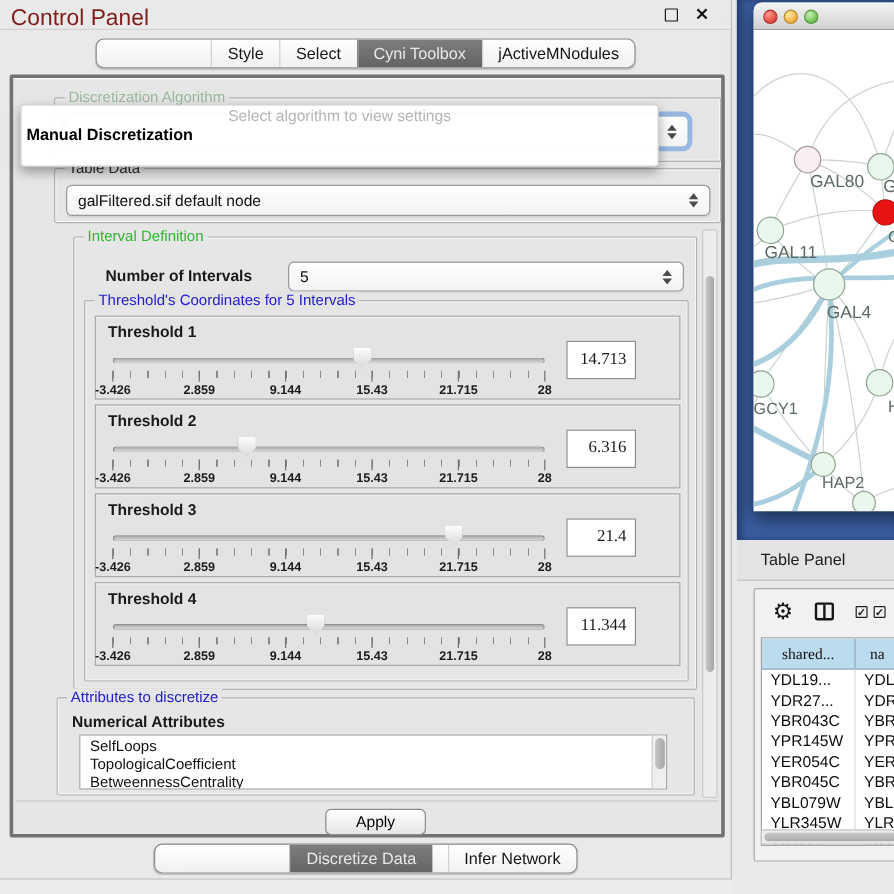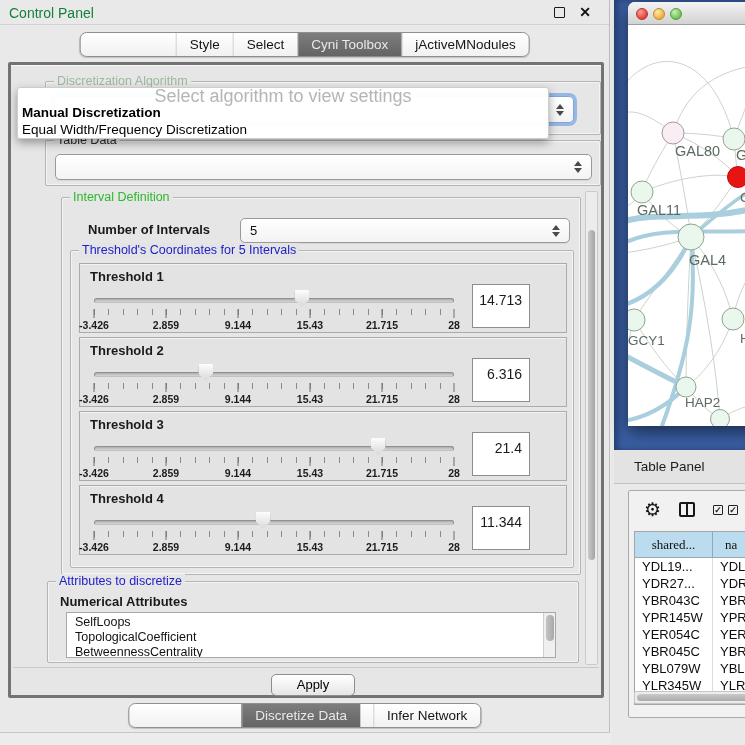--- a/index.html
+++ b/index.html
@@ -6,21 +6,21 @@
   *{box-sizing:border-box;}
   .screen{position:relative;width:745px;height:745px;overflow:hidden;
     font-family:"Liberation Sans",sans-serif;font-size:13px;color:#1a1a1a;
     background:#ececec;}
 
   
   .control-panel{position:absolute;left:0;top:0;width:610px;height:733px;
     background:#e9e9e9;border-right:1px solid #bdbdbd;border-bottom:1px solid #c6c6c6;}
   .cp-titlebar{position:absolute;left:0;top:0;right:0;height:25px;background:#e9e9e9;
     border-bottom:1px solid #d2d2d2;}
-  .cp-title{position:absolute;left:9px;top:5px;font-size:14px;color:#15803d;}
+  .cp-title{position:absolute;left:9px;top:5px;font-size:19px;color:#7f1d1d;}
   .float-icon{position:absolute;right:44px;top:7px;width:11px;height:11px;
     border:1.6px solid #1a1a1a;border-radius:1px;background:transparent;}
   .close-icon{position:absolute;right:18px;top:4px;font-size:14px;font-weight:bold;color:#111;}
 
   
   .tabbar{position:absolute;left:50%;transform:translateX(-50%);display:flex;height:25px;
     background:linear-gradient(#ffffff,#f1f1f1);border:1px solid #8f8f8f;border-radius:7px;
     overflow:hidden;box-shadow:0 1px 1px rgba(0,0,0,.18);white-space:nowrap;z-index:5;}
   .tabbar.top{top:32px;}
   .tabbar.bottom{top:703px;gap:13px;}
@@ -60,21 +60,21 @@
   .combo.focused{border-color:#7da7d8;box-shadow:0 0 0 3px rgba(106,158,222,.65);}
 
   
   .algo-group{left:34px;top:16px;width:556px;height:54px;}
   .algo-combo{left:8px;top:14px;width:520px;height:27px;}
 
   
   .popup{position:absolute;left:6px;top:22px;width:532px;height:52px;z-index:30;
     background:rgba(255,255,255,.97);border:1px solid #cdcdcd;border-radius:3px;
     box-shadow:0 4px 10px rgba(0,0,0,.35);}
-  .popup-placeholder{height:16px;line-height:17px;text-align:center;color:#b5b5b5;font-size:18px;}
+  .popup-placeholder{height:16px;line-height:17px;text-align:center;color:#b5b5b5;font-size:13px;}
   .popup-item{height:17px;line-height:17px;padding-left:4px;font-size:13.5px;color:#000;}
   .popup-item.bold{font-weight:bold;}
 
   
   .tdata-group{left:34px;top:75px;width:556px;height:46px;}
   .tdata-combo{left:9px;top:13px;width:537px;height:26px;}
 
   
   .scrollwrap{position:absolute;left:36px;top:124px;width:554px;height:478px;overflow:hidden;}
   .interval-group{left:14px;top:8px;width:520px;height:378px;}
@@ -97,22 +97,22 @@
   .ticks{position:absolute;left:0;top:19px;width:360px;height:6px;
     background:repeating-linear-gradient(to right,#8a8a8a 0 1px,transparent 1px 14.4px);}
   .ticks i{position:absolute;top:0;width:1px;height:9px;background:#6f6f6f;transform:translateX(-50%);}
   .ticks i:nth-child(1){left:0%;} .ticks i:nth-child(2){left:20%;} .ticks i:nth-child(3){left:40%;}
   .ticks i:nth-child(4){left:60%;} .ticks i:nth-child(5){left:80%;} .ticks i:nth-child(6){left:100%;}
   .tick-labels{position:absolute;left:0;top:29px;width:360px;height:12px;}
   .tick-labels span{position:absolute;transform:translateX(-50%);font-size:10.5px;font-weight:bold;color:#1c1c1c;}
   .tick-labels span:nth-child(1){left:0%;} .tick-labels span:nth-child(2){left:20%;}
   .tick-labels span:nth-child(3){left:40%;} .tick-labels span:nth-child(4){left:60%;}
   .tick-labels span:nth-child(5){left:80%;} .tick-labels span:nth-child(6){left:100%;}
-  .valuebox{position:absolute;left:392px;top:20px;width:58px;height:44px;background:#fff;
-    border:1px solid #8d8d8d;font-size:14px;text-align:right;line-height:30px;padding-right:7px;}
+  .valuebox{position:absolute;left:392px;top:20px;width:58px;height:32px;background:#fff;
+    border:1px solid #8d8d8d;font-size:14px;text-align:right;line-height:30px;padding-right:7px;font-family:Liberation Serif, serif;}
 
   
   .attr-group{left:0px;top:392px;width:532px;height:82px;}
   .attr-title{position:absolute;left:12px;top:12px;font-weight:bold;font-size:13px;}
   .attr-list{position:absolute;left:18px;top:30px;width:490px;height:46px;background:#fff;
     border:1px solid #a8a8a8;overflow:hidden;padding:2px 0 0 8px;}
   .attr-item{height:15px;line-height:15px;font-size:12.5px;color:#111;}
   .list-scrollbar{position:absolute;right:0;top:0;bottom:0;width:12px;background:#efefef;
     border-left:1px solid #cfcfcf;}
   .list-scrollbar .sb-thumb{position:absolute;left:1.5px;top:2px;width:8px;height:26px;
@@ -212,26 +212,26 @@
       <div class="group algo-group">
         <span class="group-label fadedgreen">Discretization Algorithm</span>
         <div class="combo focused algo-combo">
           <span class="arrows"></span>
         </div>
       </div>
 
       <div class="popup">
         <div class="popup-placeholder">Select algorithm to view settings</div>
         <div class="popup-item bold">Manual Discretization</div>
-        <div class="popup-item">Equal Width/Frequency Discretization</div>
       </div>
 
       <div class="group tdata-group">
         <span class="group-label dark">Table Data</span>
         <div class="combo tdata-combo">
+          <span>galFiltered.sif default node</span>
           <span class="arrows"></span>
         </div>
       </div>
 
       <div class="scrollwrap">
 
         <div class="group interval-group">
           <span class="group-label green">Interval Definition</span>
           <span class="numint-label">Number of Intervals</span>
           <div class="combo numint-combo">

